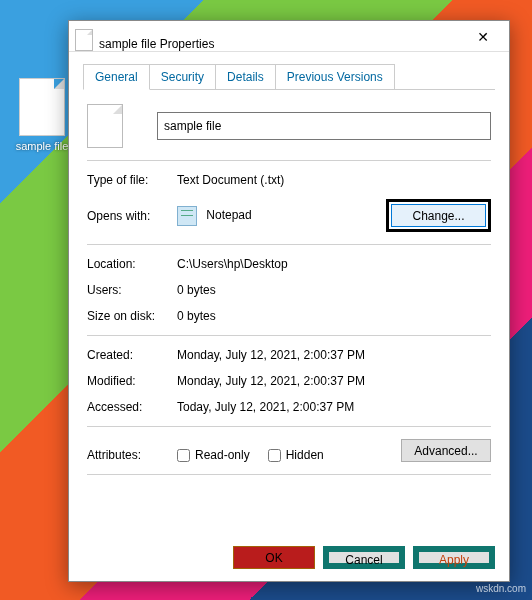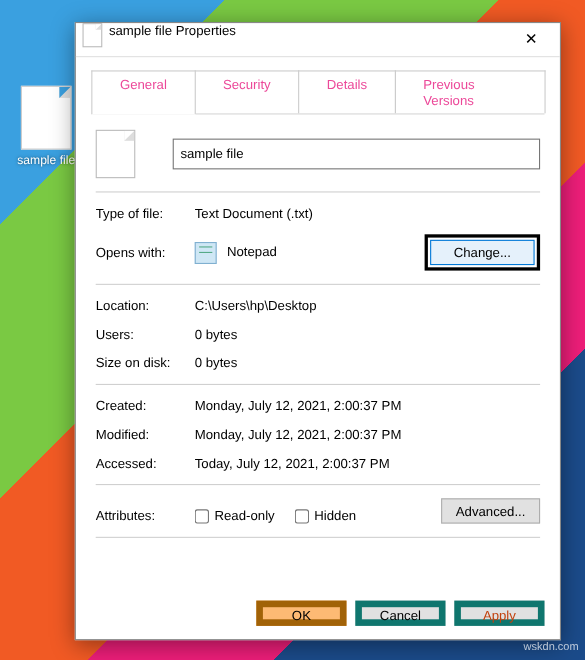--- a/index.html
+++ b/index.html
@@ -1,47 +1,47 @@
 <!DOCTYPE html>
 <html><head>
 <meta charset="utf-8">
 <style>
 html,body{margin:0;padding:0;width:532px;height:600px;font-family:"Segoe UI",Tahoma,sans-serif;font-size:12px;overflow:hidden}
 .desktop{position:relative;width:532px;height:600px;background:linear-gradient(135deg,#3aa0e0 0%,#3aa0e0 18%,#7ac943 18%,#7ac943 40%,#f15a24 40%,#f15a24 60%,#ed1e79 60%,#ed1e79 75%,#1b4b8a 75%,#1b4b8a 100%)}
 .desktop-icon{position:absolute;left:12px;top:78px;width:60px;text-align:center;color:#fff;font-size:11px;text-shadow:0 0 3px rgba(0,0,0,.6)}
 .desktop-icon .file-glyph{width:44px;height:56px;margin:0 auto 4px;background:#fff;border:1px solid #ccc;position:relative}
 .desktop-icon .file-glyph::after{content:"";position:absolute;top:0;right:0;border-width:0 0 10px 10px;border-style:solid;border-color:#e0e0e0 #3aa0e0}
 .dialog{position:absolute;left:68px;top:20px;width:440px;height:560px;background:#fff;border:1px solid #888;box-shadow:0 4px 20px rgba(0,0,0,.4)}
-.titlebar{display:flex;align-items:flex-start;height:30px;padding:0 6px;border-bottom:1px solid #e0e0e0}
+.titlebar{display:flex;align-items:flex-end;height:30px;padding:0 6px;border-bottom:1px solid #e0e0e0}
 .titlebar .icon{width:16px;height:20px;background:#fff;border:1px solid #bbb;margin-right:6px;position:relative}
 .titlebar .icon::after{content:"";position:absolute;top:0;right:0;border-width:0 0 5px 5px;border-style:solid;border-color:#ddd #fff}
 .titlebar .title{flex:1;font-size:12px;color:#000}
 .titlebar .close{width:40px;height:28px;display:flex;align-items:center;justify-content:center;font-size:14px;color:#000;cursor:pointer}
 .tabs{margin:12px 14px 0;border-bottom:1px solid #ccc;display:flex}
-.tab{padding:5px 25px;border:1px solid #ccc;border-bottom:none;background:#fff;margin-right:-1px;position:relative;font-size:12px;color:#ec4899;cursor:pointer}
+.tab{padding:5px 11px;border:1px solid #ccc;border-bottom:none;background:#fff;margin-right:-1px;position:relative;font-size:12px;color:#0369a1;cursor:pointer}
 .tab.active{background:#fff;border-bottom:1px solid #fff;margin-bottom:-1px;z-index:1}
 .page{padding:14px 18px 4px}
 .row{display:flex;align-items:center;margin-bottom:12px}
 .row .lbl{width:90px;color:#000}
 .row .val{flex:1;color:#000000}
 .hr{border:none;border-top:1px solid #d0d0d0;margin:6px 0 12px}
 .file-preview{width:34px;height:42px;background:#fff;border:1px solid #bbb;position:relative;margin-right:34px}
 .file-preview::after{content:"";position:absolute;top:0;right:0;border-width:0 0 9px 9px;border-style:solid;border-color:#ddd #fff}
 .name-input{flex:1;height:22px;border:1px solid #767676;padding:2px 6px;font-family:inherit;font-size:12px}
 .notepad-icon{width:18px;height:18px;background:#cfe7f5;border:1px solid #80b0d0;display:inline-block;vertical-align:middle;margin-right:6px;position:relative}
 .notepad-icon::after{content:"";position:absolute;top:3px;left:3px;right:3px;border-top:1px solid #5a8;border-bottom:1px solid #5a8;height:4px}
 .change-btn{width:95px;height:23px;border:1px solid #0078d7;background:#e5f1fb;font-family:inherit;font-size:12px;cursor:pointer}
 .highlight-box{border:3px solid #000;padding:2px;display:inline-block;margin-left:auto}
 .attrib-row{display:flex;align-items:flex-end}
 .chk{display:inline-flex;align-items:center;margin-right:18px}
 .chk input{margin:0 5px 0 0;width:13px;height:13px}
 .adv-btn{margin-left:auto;width:90px;height:23px;border:1px solid #adadad;background:#e1e1e1;font-family:inherit;font-size:12px;cursor:pointer}
 .btnbar{position:absolute;bottom:12px;right:14px;display:flex;gap:8px}
 .btnbar button{width:82px;height:23px;border:6px solid #0f766e;background:#e1e1e1;font-family:inherit;font-size:12px}
-.btnbar button.primary{border:6px solid #a16207;background:#fdba74}
+.btnbar button.primary{border:1px solid #a16207;background:#b91c1c}
 .btnbar button:disabled{color:#c2410c}
 .wm{position:absolute;bottom:6px;right:6px;font-size:10px;color:rgba(255,255,255,.7)}
 </style>
 </head>
 <body>
 
 <div class="desktop">
 
   <div class="desktop-icon">
     <div class="file-glyph"></div>

